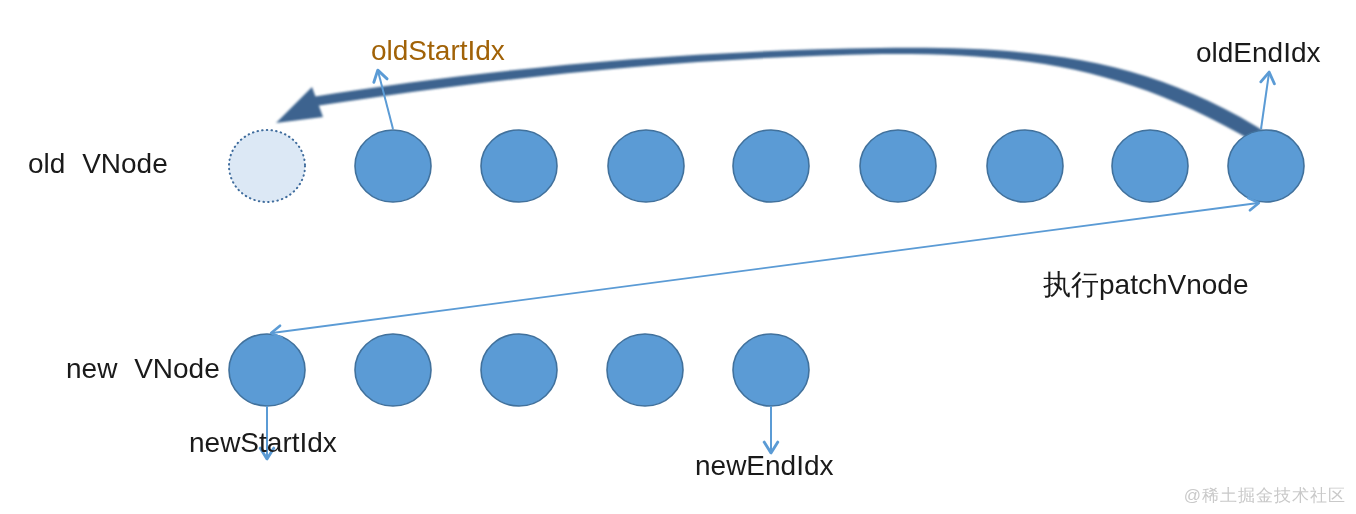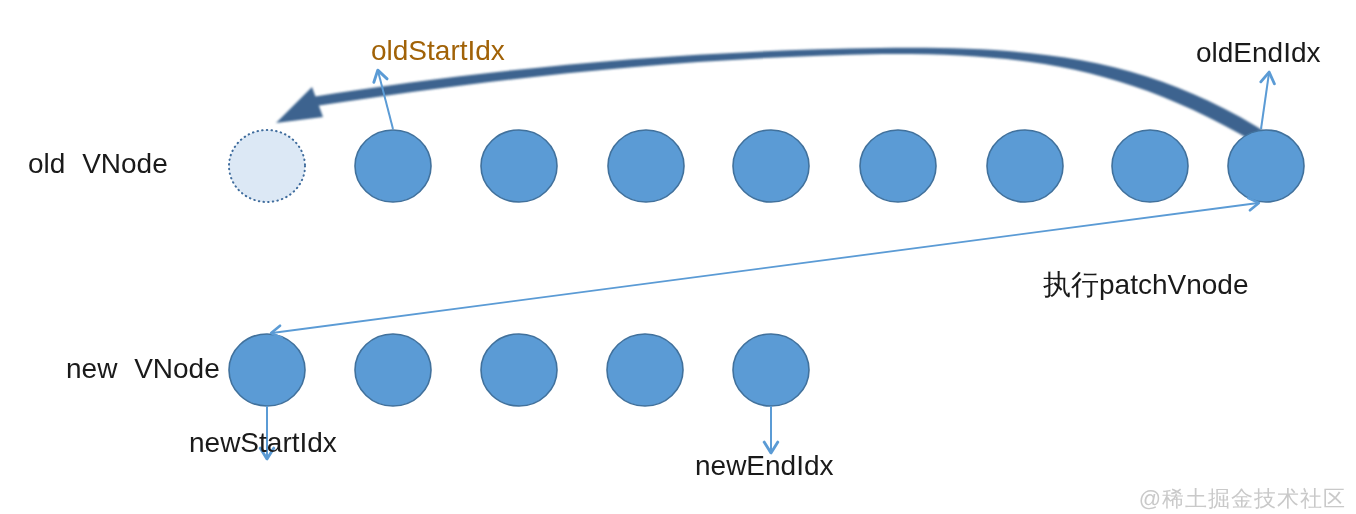--- a/index.html
+++ b/index.html
@@ -27,21 +27,21 @@
     line-height: 1.1;
     white-space: nowrap;
   }
   .row-lbl {
     word-spacing: 9px;
   }
   .watermark {
     position: absolute;
     right: 10px;
     top: 484px;
-    font-size: 22px;
+    font-size: 17px;
     color: #c9c9c9;
     letter-spacing: 1px;
   }
 </style>
 </head>
 <body>
 
 <div class="stage">
 
   <svg id="diagram-svg" width="1356" height="514" viewBox="0 0 1356 514">

